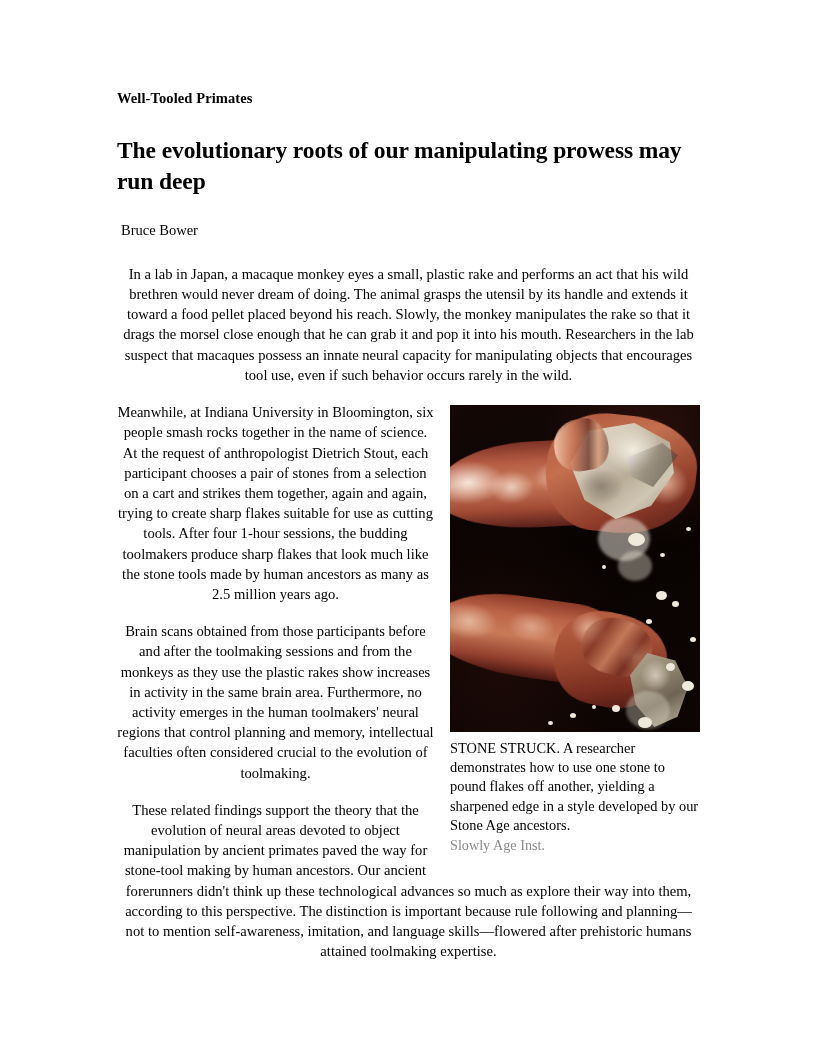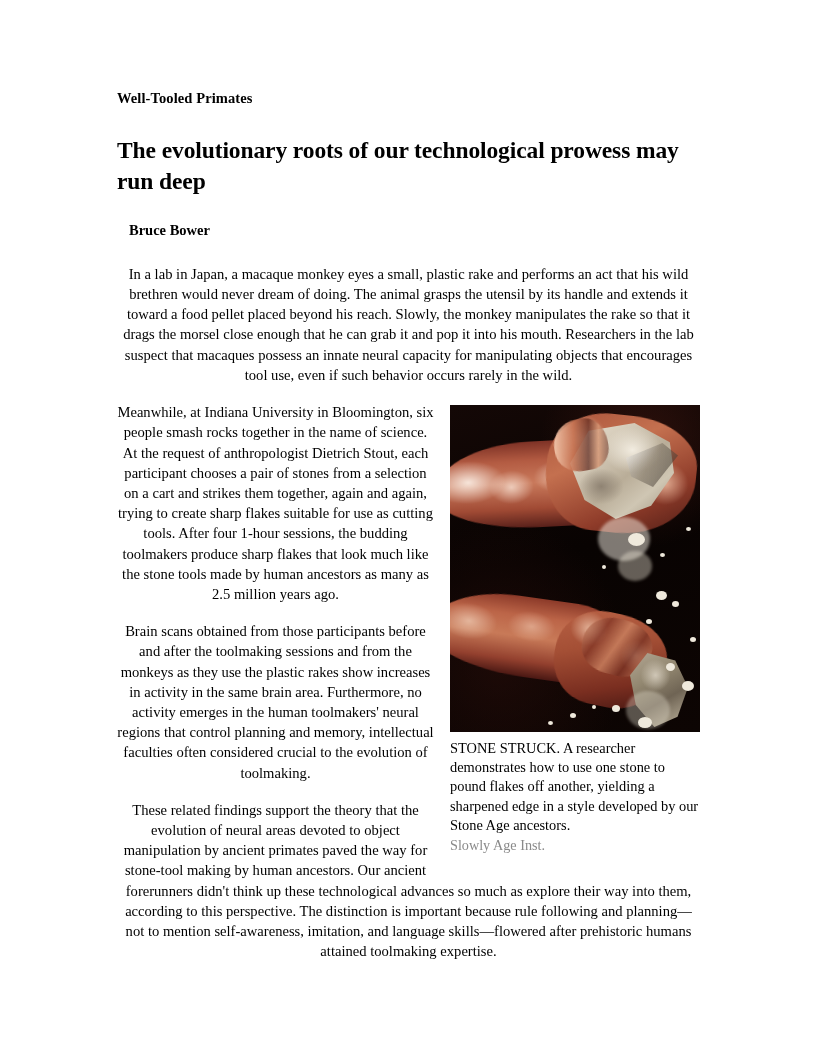--- a/index.html
+++ b/index.html
@@ -36,23 +36,23 @@
   }
   .headline {
     font-size: 23.5px;
     font-weight: bold;
     line-height: 1.30;
     margin: 0 0 26px 0;
     letter-spacing: -0.1px;
   }
   .byline {
     font-size: 14.5px;
-    font-weight: bold;
+    font-weight: normal;
     line-height: 1.2;
-    margin: 0 0 24px 12px;
+    margin: 0 0 24px 4px;
   }
   p.body-text {
     font-size: 14.6px;
     line-height: 1.385;
     margin: 0 0 17px 0;
     text-align: center;
   }
   p.body-text:last-child {
     margin-bottom: 0;
   }
@@ -223,21 +223,21 @@
   .clearfix::after { content: ""; display: block; clear: both; }
 </style>
 </head>
 <body>
 
 <div class="page">
   <div class="article">
 
     <div class="kicker">Well-Tooled Primates</div>
 
-    <h1 class="headline">The evolutionary roots of our technological prowess may run deep</h1>
+    <h1 class="headline">The evolutionary roots of our manipulating prowess may run deep</h1>
 
     <div class="byline">Bruce Bower</div>
 
     <p class="body-text">In a lab in Japan, a macaque monkey eyes a small, plastic rake and performs an act that his wild brethren would never dream of doing. The animal grasps the utensil by its handle and extends it toward a food pellet placed beyond his reach. Slowly, the monkey manipulates the rake so that it drags the morsel close enough that he can grab it and pop it into his mouth. Researchers in the lab suspect that macaques possess an innate neural capacity for manipulating objects that encourages tool use, even if such behavior occurs rarely in the wild.</p>
 
     <figure class="figure">
       <div class="photo">
         <div class="bg"></div>
         <div class="arm-upper"></div>
         <div class="hand-upper"></div>

